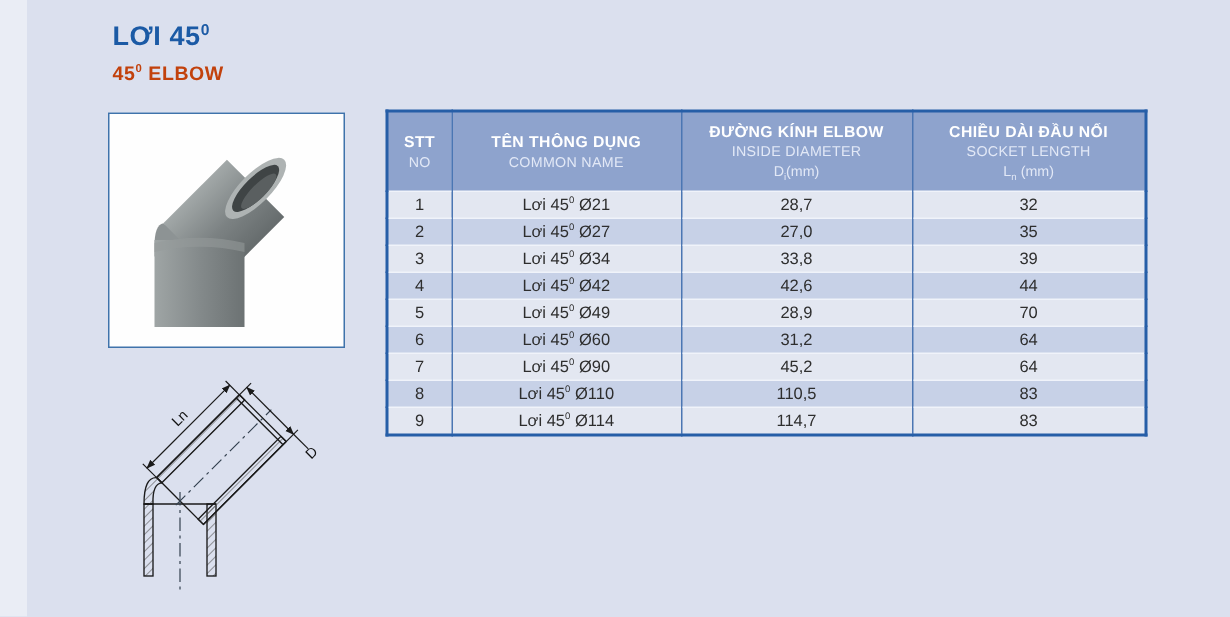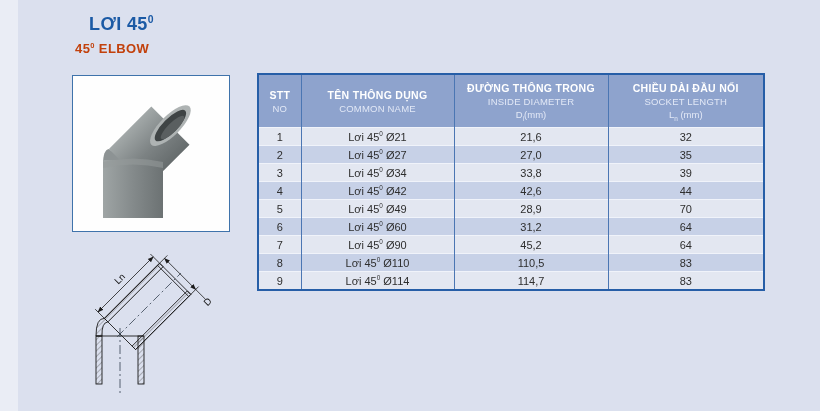--- a/index.html
+++ b/index.html
@@ -3,21 +3,21 @@
 <meta charset="utf-8">
 <style>
   html,body{margin:0;padding:0;}
   body{
     width:820px;height:411px;position:relative;overflow:hidden;
     background:#dbe0ee;
     font-family:"Liberation Sans","DejaVu Sans",sans-serif;
   }
   .left-strip{position:absolute;left:0;top:0;width:18px;height:411px;background:#eaedf5;}
   .page-title{
-    position:absolute;left:89px;top:14px;margin:0;
+    position:absolute;left:75px;top:14px;margin:0;
     font-size:18px;font-weight:bold;color:#1b5aa5;letter-spacing:.4px;
   }
   .page-subtitle{
     position:absolute;left:75px;top:41px;margin:0;
     font-size:13px;font-weight:bold;color:#c2410c;letter-spacing:.4px;
   }
   .sup{font-size:58%;vertical-align:super;line-height:0;}
   .sub{font-size:68%;vertical-align:sub;line-height:0;}
 
   .photo-frame{
@@ -144,36 +144,36 @@
     <tr>
       <th>
         <div class="h1">STT</div>
         <div class="h2">NO</div>
       </th>
       <th>
         <div class="h1">TÊN THÔNG DỤNG</div>
         <div class="h2">COMMON NAME</div>
       </th>
       <th>
-        <div class="h1">ĐƯỜNG THÔNG TRONG</div>
+        <div class="h1">ĐƯỜNG KÍNH ELBOW</div>
         <div class="h2">INSIDE DIAMETER</div>
         <div class="h3"><span>D</span><sub class="sub">i</sub><span>(mm)</span></div>
       </th>
       <th>
         <div class="h1">CHIỀU DÀI ĐẦU NỐI</div>
         <div class="h2">SOCKET LENGTH</div>
         <div class="h3"><span>L</span><sub class="sub">n</sub><span> (mm)</span></div>
       </th>
     </tr>
   </thead>
   <tbody id="spec-tbody">
       <tr>
         <td>1</td>
         <td><span>Lơi 45</span><sup class="sup">0</sup><span> Ø21</span></td>
-        <td>21,6</td>
+        <td>28,7</td>
         <td>32</td>
       </tr>
       <tr>
         <td>2</td>
         <td><span>Lơi 45</span><sup class="sup">0</sup><span> Ø27</span></td>
         <td>27,0</td>
         <td>35</td>
       </tr>
       <tr>
         <td>3</td>

